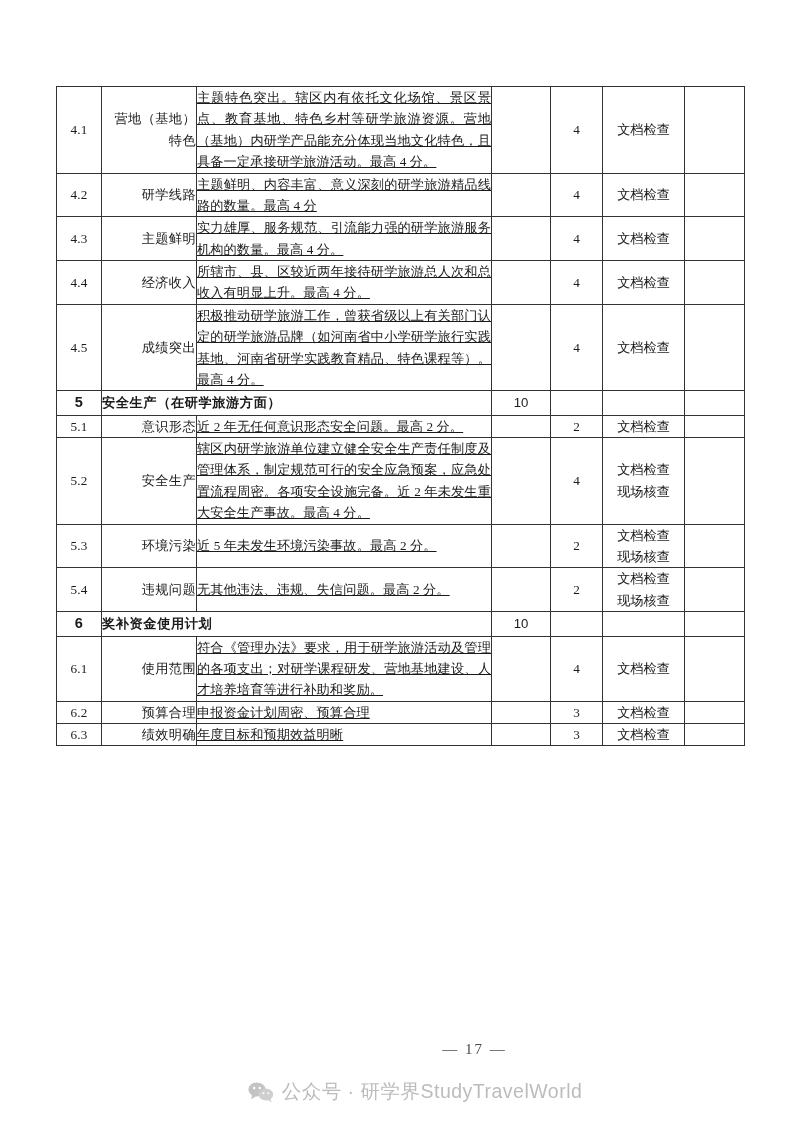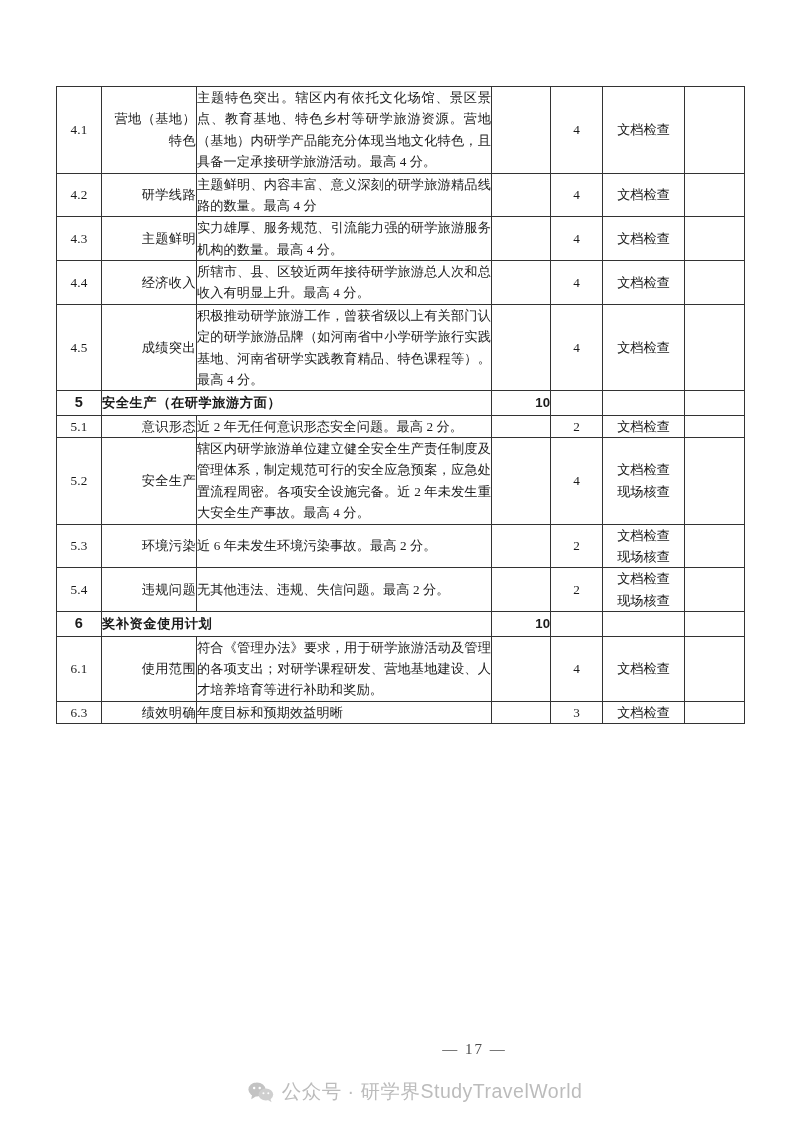--- a/index.html
+++ b/index.html
@@ -66,25 +66,26 @@
     letter-spacing: .4px;
   }
   .cell-desc {
     text-align: left;
     padding: 5px 7px 5px 8px;
     font-size: 13.4px;
     line-height: 1.66;
     letter-spacing: .1px;
     text-align: justify;
     text-justify: inter-ideograph;
+    text-decoration: underline;
   }
   .cell-total {
-    text-align: right;
+    text-align: center;
     font-size: 14px;
-    font-weight: 700;
+    font-weight: 400;
     font-family: "Liberation Sans", "DejaVu Sans", sans-serif;
   }
   .cell-score {
     text-align: center;
     font-size: 13px;
   }
   .cell-method {
     text-align: center;
     font-size: 13.2px;
     line-height: 1.5;
@@ -233,21 +234,21 @@
             <td class="cell-desc">辖区内研学旅游单位建立健全安全生产责任制度及管理体系，制定规范可行的安全应急预案，应急处置流程周密。各项安全设施完备。近 2 年未发生重大安全生产事故。最高 4 分。</td>
             <td class="cell-total"></td>
             <td class="cell-score">4</td>
             <td class="cell-method">文档检查
 现场核查</td>
             <td class="cell-remark"></td>
           </tr>
           <tr>
             <td class="cell-no">5.3</td>
             <td class="cell-idx">环境污染</td>
-            <td class="cell-desc">近 6 年未发生环境污染事故。最高 2 分。</td>
+            <td class="cell-desc">近 5 年未发生环境污染事故。最高 2 分。</td>
             <td class="cell-total"></td>
             <td class="cell-score">2</td>
             <td class="cell-method">文档检查
 现场核查</td>
             <td class="cell-remark"></td>
           </tr>
           <tr>
             <td class="cell-no">5.4</td>
             <td class="cell-idx">违规问题</td>
             <td class="cell-desc">无其他违法、违规、失信问题。最高 2 分。</td>
@@ -264,20 +265,29 @@
             <td class="cell-score"></td>
             <td class="cell-method"></td>
             <td class="cell-remark"></td>
           </tr>
           <tr>
             <td class="cell-no">6.1</td>
             <td class="cell-idx">使用范围</td>
             <td class="cell-desc">符合《管理办法》要求，用于研学旅游活动及管理的各项支出；对研学课程研发、营地基地建设、人才培养培育等进行补助和奖励。</td>
             <td class="cell-total"></td>
             <td class="cell-score">4</td>
+            <td class="cell-method">文档检查</td>
+            <td class="cell-remark"></td>
+          </tr>
+          <tr>
+            <td class="cell-no">6.2</td>
+            <td class="cell-idx">预算合理</td>
+            <td class="cell-desc">申报资金计划周密、预算合理</td>
+            <td class="cell-total"></td>
+            <td class="cell-score">3</td>
             <td class="cell-method">文档检查</td>
             <td class="cell-remark"></td>
           </tr>
           <tr>
             <td class="cell-no">6.3</td>
             <td class="cell-idx">绩效明确</td>
             <td class="cell-desc">年度目标和预期效益明晰</td>
             <td class="cell-total"></td>
             <td class="cell-score">3</td>
             <td class="cell-method">文档检查</td>

